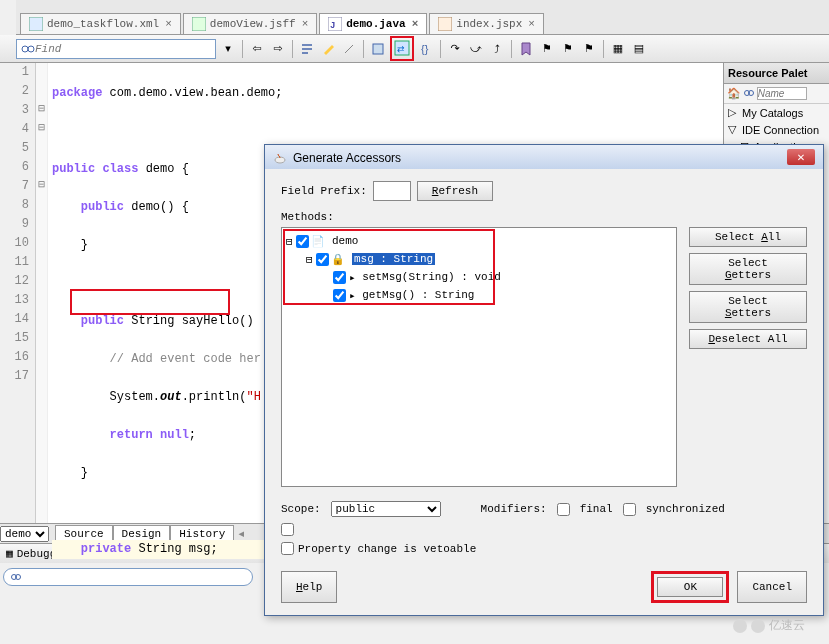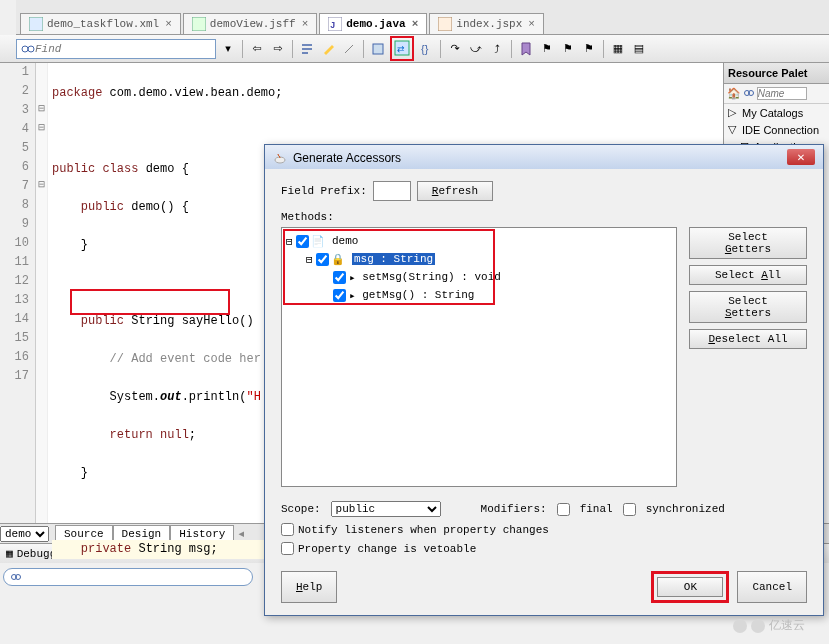--- a/index.html
+++ b/index.html
@@ -15,21 +15,21 @@
 .tb-icon { width: 18px; height: 18px; display: inline-flex; align-items: center; justify-content: center; cursor: pointer; }
 .tb-sep { width: 1px; height: 18px; background: #aaa; margin: 0 2px; }
 .highlighted-tb { border: 2px solid #e01020; padding: 1px; }
 .main-area { display: flex; height: 460px; }
 .editor-wrap { flex: 1; display: flex; background: #fff; position: relative; }
 .gutter { width: 36px; background: #f0f0f0; border-right: 1px solid #ccc; text-align: right; font-family: "Courier New", monospace; font-size: 12px; color: #888; padding-top: 2px; }
 .gutter div { height: 19px; padding-right: 6px; }
 .fold-col { width: 12px; background: #f8f8f8; border-right: 1px solid #eee; padding-top: 2px; }
 .fold-col div { height: 19px; text-align: center; color: #777; font-size: 9px; }
 .code { font-family: "Courier New", monospace; font-size: 12px; padding: 2px 4px; line-height: 19px; white-space: pre; }
-.kw { color: #7f1d1d; font-weight: normal; text-align: center; }
+.kw { color: #8b5cf6; font-weight: bold; text-align: center; }
 .str { color: #c00000; }
 .comm { color: #888; }
 .bold-ital { font-style: italic; font-weight: bold; }
 .hl-red-box { border: 2px solid #e01020; position: absolute; }
 .hl-line { background: #fffbe6; }
 .right-panel { width: 106px; background: #f4f4f4; border-left: 1px solid #999; }
 .rp-header { background: linear-gradient(#e8e8e8,#d4d4d4); padding: 4px; font-weight: bold; font-size: 11px; border-bottom: 1px solid #999; }
 .rp-search { display: flex; padding: 3px; gap: 2px; border-bottom: 1px solid #ccc; }
 .rp-search input { width: 50px; font-size: 10px; font-style: italic; color: #888; border: 1px solid #aaa; }
 .rp-item { padding: 2px 4px; font-size: 11px; display: flex; align-items: center; gap: 4px; }
@@ -308,38 +308,37 @@
     <div style="margin-bottom:4px;">Methods:</div>
     <div class="methods-area">
       <div class="tree-box">
         <div class="red-box-tree"></div>
         <div class="tree-row"><span class="ind" style="width:0"></span>⊟<input type="checkbox" checked="" style=""><span>📄</span>&nbsp;<span>demo</span></div>
         <div class="tree-row"><span class="ind" style="width:20px"></span>⊟<input type="checkbox" checked="" style=""><span style="color:#c80">🔒</span>&nbsp;<span class="tree-sel">msg : String</span></div>
         <div class="tree-row"><span class="ind" style="width:44px"></span><input type="checkbox" checked="" style=""><span>▸</span>&nbsp;<span>setMsg(String) : void</span></div>
         <div class="tree-row"><span class="ind" style="width:44px"></span><input type="checkbox" checked="" style=""><span>▸</span>&nbsp;<span>getMsg() : String</span></div>
       </div>
       <div class="side-btns">
+        <button class="btn">Select <span class="ul">A</span>ll</button>
         <button class="btn">Select <span class="ul">G</span>etters</button>
-        <button class="btn">Select <span class="ul">A</span>ll</button>
         <button class="btn">Select <span class="ul">S</span>etters</button>
         <button class="btn"><span class="ul">D</span>eselect All</button>
       </div>
     </div>
     <div class="scope-row">
       <span>Scope:</span>
       <select><option>public</option></select>
       <span style="margin-left:30px">Modifiers:</span>
       <input type="checkbox" style="">
         <span class="ul">final</span>
       <input type="checkbox" style="">
         <span>s<span class="ul">y</span>nchronized</span>
     </div>
     <div class="chk-row">
         <input type="checkbox" style="">
-        <span><span class="ul">N</span>otify listeners when property changes</span>
       </div>
     <div class="chk-row">
         <input type="checkbox" style="">
         <span>Property change is <span class="ul">v</span>etoable</span>
       </div>
     <div class="dlg-footer">
       <button class="btn"><span class="ul">H</span>elp</button>
       <span class="spacer"></span>
       <span class="ok-box"><button class="btn" style="width:66px">OK</button></span>
       <button class="btn">Cancel</button>

